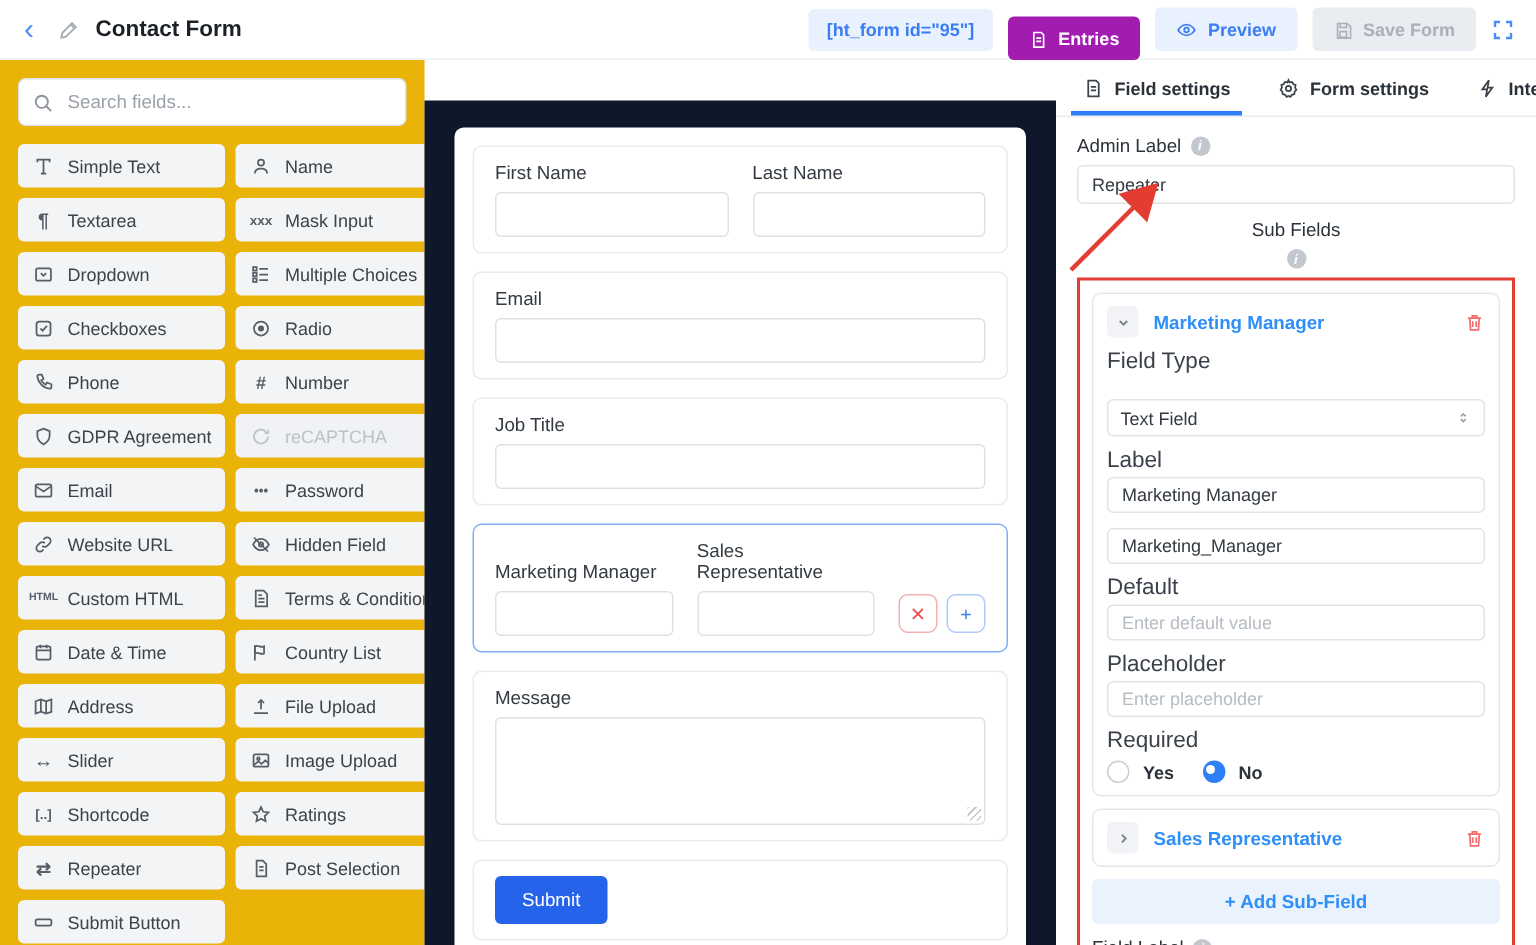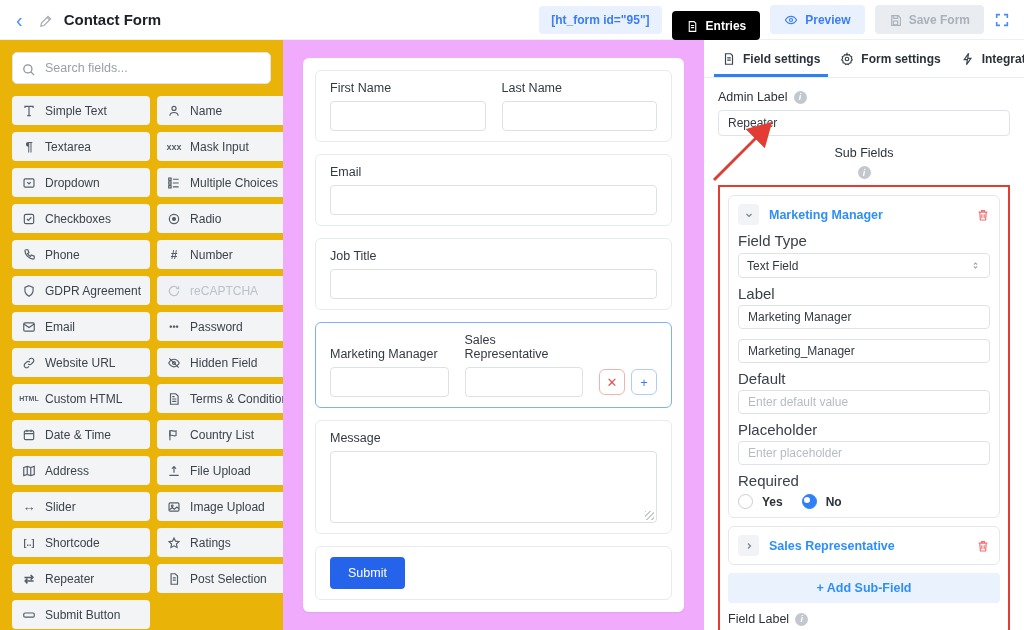--- a/index.html
+++ b/index.html
@@ -11,21 +11,21 @@
     padding:0 14px 0 10px; background:#fff; border-bottom:1px solid #edf0f3; }
   .topbar-left { display:flex; align-items:center; gap:10px; }
   .back-btn { color:#4a8df6; font-size:20px; line-height:1; padding:0 6px; cursor:pointer; }
   .pencil { color:#a7adb5; }
   .page-title { font-size:15px; font-weight:bold; color:#1b2127; }
   .topbar-right { display:flex; align-items:center; gap:10px; }
   .chip { background:#e9f1fe; color:#3b7df2; font-size:12px; font-weight:bold;
     padding:7px 12px; border-radius:4px; cursor:pointer; }
   .btn { display:inline-flex; align-items:center; gap:7px; font-size:12px; font-weight:bold;
     padding:7px 14px; border-radius:4px; border:none; cursor:pointer; }
-  .btn-solid { background:#000000; color:#fff;margin-top:12px; }
+  .btn-solid { background:#a21caf; color:#fff;margin-top:12px; }
   .btn-light { background:#e9f1fe; color:#3b7df2; }
   .btn-disabled { background:#e9edf1; color:#a9b0b9; cursor:default; }
   .expand { color:#4a8df6; display:inline-flex; cursor:pointer; }
 
   .svg-ic { display:inline-block; vertical-align:middle; }
   .tic { font-size:12px; color:#565e68; font-weight:bold; }
 
   
   .main { display:flex; height:590px; }
 
@@ -41,21 +41,21 @@
   .field-item { height:29px; background:#f2f4f6; border-radius:4px; display:flex;
     align-items:center; gap:8px; padding:0 9px; cursor:grab; }
   .field-item .fi-icon { width:16px; display:inline-flex; justify-content:center;
     color:#565e68; flex:none; }
   .field-item .fi-label { font-size:12px; color:#3c434b; white-space:nowrap;
     overflow:hidden; }
   .field-item.disabled { background:#f0f2f5; cursor:default; }
   .field-item.disabled .fi-icon, .field-item.disabled .fi-label { color:#bcc2c9; }
 
   
-  .canvas { width:421px; background:#f0abfc; padding:18px 20px; }
+  .canvas { width:421px; background:#0f172a; padding:18px 20px;margin-top:27px; }
   .form-card { background:#fff; border-radius:6px; box-shadow:0 1px 2px rgba(20,30,50,.06);
     padding:12px; display:flex; flex-direction:column; gap:12px; }
   .fbox { border:1px solid #e8ebee; border-radius:6px; background:#fff; padding:10px 14px; }
   .fbox.selected { border:1px solid #7fb0f7; }
   .flabel { font-size:12.5px; color:#333a42; margin-bottom:6px; }
   .finput { width:100%; height:30px; border:1px solid #dde1e6; border-radius:4px; background:#fff; }
   .two-col { display:flex; gap:16px; }
   .two-col > div { flex:1; }
   .rep-row { display:flex; gap:16px; align-items:flex-end; }
   .rep-col { flex:1; }
@@ -67,21 +67,21 @@
   .ftextarea { width:100%; height:72px; border:1px solid #dde1e6; border-radius:4px;
     position:relative; }
   .ftextarea::after { content:""; position:absolute; right:2px; bottom:2px; width:9px; height:9px;
     background:repeating-linear-gradient(135deg,#c6cbd1 0 1px,transparent 1px 3.5px); }
   .submit-btn { background:#2563eb; color:#fff; border:none; border-radius:4px;
     font-size:12.5px; padding:9px 18px; cursor:pointer; font-family:"Liberation Sans", sans-serif; }
 
   
   .panel { width:320px; background:#fff; position:relative; }
   .tabs { display:flex; align-items:stretch; height:38px; border-bottom:1px solid #e9edf0;
-    padding:0 10px; gap:4px; }
+    padding:0 10px; gap:16px; }
   .tab { display:flex; align-items:center; gap:7px; font-size:12px; font-weight:bold;
     color:#2a3138; padding:0 8px; position:relative; cursor:pointer; white-space:nowrap; }
   .tab .t-ic { color:#3c434b; display:inline-flex; }
   .tab.active::after { content:""; position:absolute; left:0; right:0; bottom:0;
     height:3px; background:#2f80f6; }
   .panel-body { padding:10px 14px 0 14px; }
   .plabel-row { display:flex; align-items:center; gap:6px; margin-top:8px; }
   .plabel { font-size:12.5px; color:#2b323a; }
   .info-ic { width:13px; height:13px; border-radius:50%; background:#c3c8ce; color:#fff;
     font-size:9px; font-weight:bold; display:inline-flex; align-items:center;
@@ -101,21 +101,21 @@
   .sub-title { font-size:12.5px; font-weight:bold; color:#2e8ff8; flex:1; cursor:pointer; }
   .trash { color:#f26d6d; cursor:pointer; display:inline-flex; }
   .srow { margin-top:7px; }
   .slabel { font-size:15px; color:#3a414a; }
   .sinput { width:100%; height:24px; border:1px solid #dfe3e8; border-radius:4px;
     font-size:12px; color:#333a42; padding:0 9px; outline:none; margin-top:3px;
     font-family:"Liberation Sans", sans-serif; background:#fff; }
   .sinput::placeholder { color:#b6bcc3; }
   .sselect { width:100%; height:25px; border:1px solid #dfe3e8; border-radius:4px;
     display:flex; align-items:center; justify-content:space-between; padding:0 8px;
-    font-size:12px; color:#333a42; margin-top:4px; cursor:pointer; }
+    font-size:12px; color:#333a42; margin-top:17px; cursor:pointer; }
   .stepper { color:#9aa1a9; display:inline-flex; }
   .radio-row { display:flex; align-items:center; gap:9px; margin-top:5px; }
   .radio { width:15px; height:15px; border-radius:50%; border:1.5px solid #c9ced4;
     background:#fff; cursor:pointer; flex:none; position:relative; }
   .radio.sel { background:#2f80f6; border-color:#2f80f6; }
   .radio.sel::after { content:""; position:absolute; width:6px; height:6px; border-radius:50%;
     background:#fff; top:1.5px; left:1.5px; }
   .radio-lab { font-size:12px; font-weight:bold; color:#2b323a; margin-right:10px; }
   .add-sub { margin-top:8px; height:30px; background:#e9f2fd; border-radius:4px; border:none;
     width:100%; color:#2e8ff8; font-size:12.5px; font-weight:bold; cursor:pointer;

